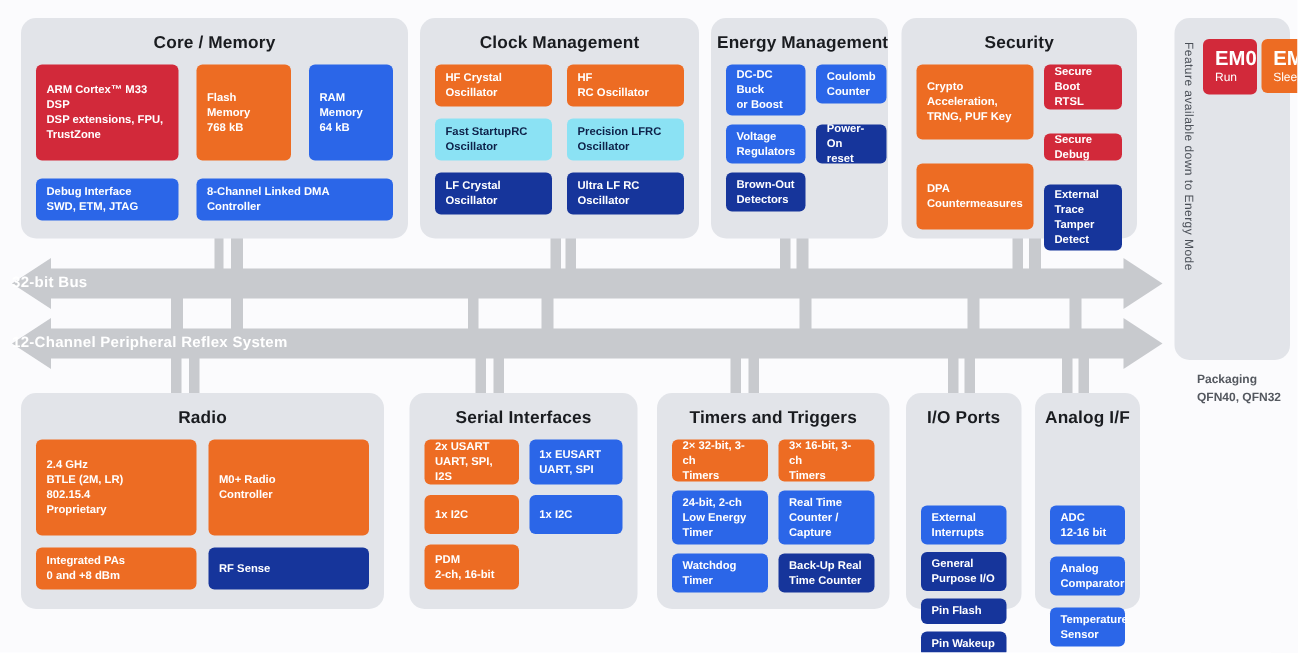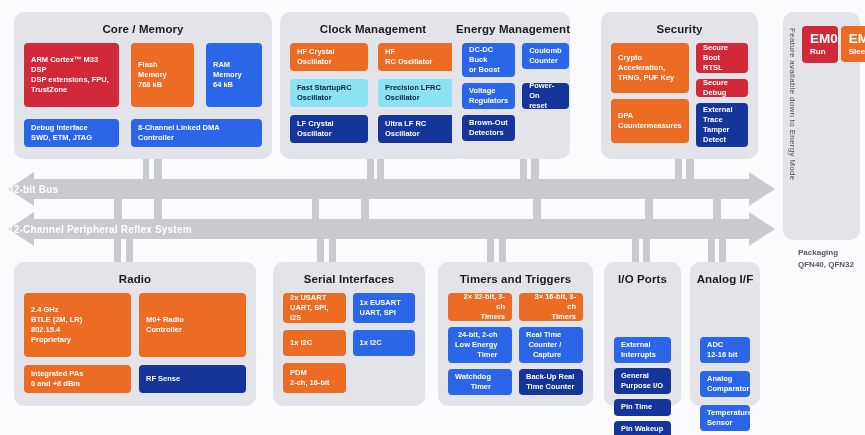--- a/index.html
+++ b/index.html
@@ -27,25 +27,25 @@
   .c-blue{background:var(--blue,#2B66E8);}
   .c-navy{background:var(--navy,#16359B);}
   .c-cyan{background:var(--cyan,#8BE2F4);color:var(--dark_text,#0E2149);}
   
   .grid-core{display:grid;grid-template-columns:95px 63px 1fr;grid-template-rows:64px 28px;gap:12px;border-radius:25px;}
   .grid-core .span2{grid-column:2 / 4;}
   .grid-clock{display:grid;grid-template-columns:1fr 1fr;grid-template-rows:28px 28px 28px;gap:8px 10px;}
   .grid-energy{display:grid;grid-template-columns:1fr 1fr;grid-template-rows:34px 26px 26px;gap:6px 7px;}
   .grid-energy .short{height:26px;align-self:start;}
   .grid-sec{display:grid;grid-template-columns:78px 1fr;gap:7px;}
-  .vcol{display:flex;flex-direction:column;gap:6px;}
+  .vcol{display:flex;flex-direction:column;gap:16px;}
   
   .grid-radio{display:grid;grid-template-columns:1fr 1fr;grid-template-rows:64px 28px;gap:8px;}
   .grid-serial{display:grid;grid-template-columns:1fr 1fr;grid-template-rows:30px 26px 30px;gap:7px;}
-  .grid-timers{display:grid;grid-template-columns:1fr 1fr;grid-template-rows:28px 36px 26px;gap:6px 7px;text-align:right;}
+  .grid-timers{display:grid;grid-template-columns:1fr 1fr;grid-template-rows:28px 36px 26px;gap:6px 7px;}
   .stack{display:flex;flex-direction:column;margin-top:44px;}
   
   .conn{position:absolute;background:var(--bus_gray,#C8CACE);}
   .bus{position:absolute;left:8px;width:767px;height:34px;}
   .bus .band{position:absolute;left:24px;right:24px;top:7px;bottom:7px;background:var(--bus_gray,#C8CACE);}
   .bus::before{content:"";position:absolute;left:0;top:0;width:0;height:0;
     border-top:17px solid transparent;border-bottom:17px solid transparent;
     border-right:26px solid var(--bus_gray,#C8CACE);}
   .bus::after{content:"";position:absolute;right:0;top:0;width:0;height:0;
     border-top:17px solid transparent;border-bottom:17px solid transparent;
@@ -57,21 +57,21 @@
   
   .sidebar{left:783px;top:12px;width:77px;height:228px;}
   .rotated{
     position:absolute;left:5px;top:16px;height:200px;
     writing-mode:vertical-rl;font-size:8px;color:#4A4F57;letter-spacing:.3px;
   }
   .em-col{position:absolute;left:19px;top:14px;width:54px;display:flex;flex-direction:row;gap:3px;}
   .em{border-radius:4px;color:#fff;display:flex;flex-direction:column;justify-content:center;padding:3px 0 3px 8px;}
   .em.c-cyan{color:#0f172a;}
   .em-name{font-size:13.5px;font-weight:bold;line-height:1.1;}
-  .em-sub{font-size:8px;font-weight:bold;line-height:1.15;white-space:pre-line;}
+  .em-sub{font-size:8px;font-weight:normal;line-height:1.15;white-space:pre-line;}
   .packaging{
     position:absolute;left:798px;top:247px;font-size:8px;font-weight:bold;
     color:var(--muted_text,#54585F);line-height:1.5;white-space:pre-line;
   }
 </style>
 </head>
 <body>
 
 <div class="stage">
 
@@ -140,21 +140,21 @@
 Oscillator</div>
       <div class="blk c-cyan">Precision LFRC
 Oscillator</div>
       <div class="blk c-navy">LF Crystal
 Oscillator</div>
       <div class="blk c-navy">Ultra LF RC
 Oscillator</div>
     </div>
   </section>
 
-  <section class="panel" style="left:452px;top:12px;width:118px;height:147px">
+  <section class="panel" style="left:474px;top:12px;width:118px;height:147px">
     <div class="ptitle">Energy Management</div>
     <div class="content grid-energy">
       <div class="blk c-blue">DC-DC
 Buck
 or Boost</div>
       <div class="blk c-blue short">Coulomb
 Counter</div>
       <div class="blk c-blue">Voltage
 Regulators</div>
       <div class="blk c-navy">Power-On
@@ -233,21 +233,21 @@
     </div>
   </section>
 
   <section class="panel" style="left:604px;top:262px;width:77px;height:144px">
     <div class="ptitle">I/O Ports</div>
     <div class="content stack" style="gap:5px">
       <div class="blk c-blue" style="height:26px">External
 Interrupts</div>
       <div class="blk c-navy" style="height:26px">General
 Purpose I/O</div>
-      <div class="blk c-navy" style="height:17px">Pin Time</div>
+      <div class="blk c-navy" style="height:17px">Pin Flash</div>
       <div class="blk c-navy" style="height:17px">Pin Wakeup</div>
     </div>
   </section>
 
   <section class="panel" style="left:690px;top:262px;width:70px;height:144px">
     <div class="ptitle">Analog I/F</div>
     <div class="content stack" style="gap:8px">
       <div class="blk c-blue" style="height:26px">ADC
 12-16 bit</div>
       <div class="blk c-blue" style="height:26px">Analog

